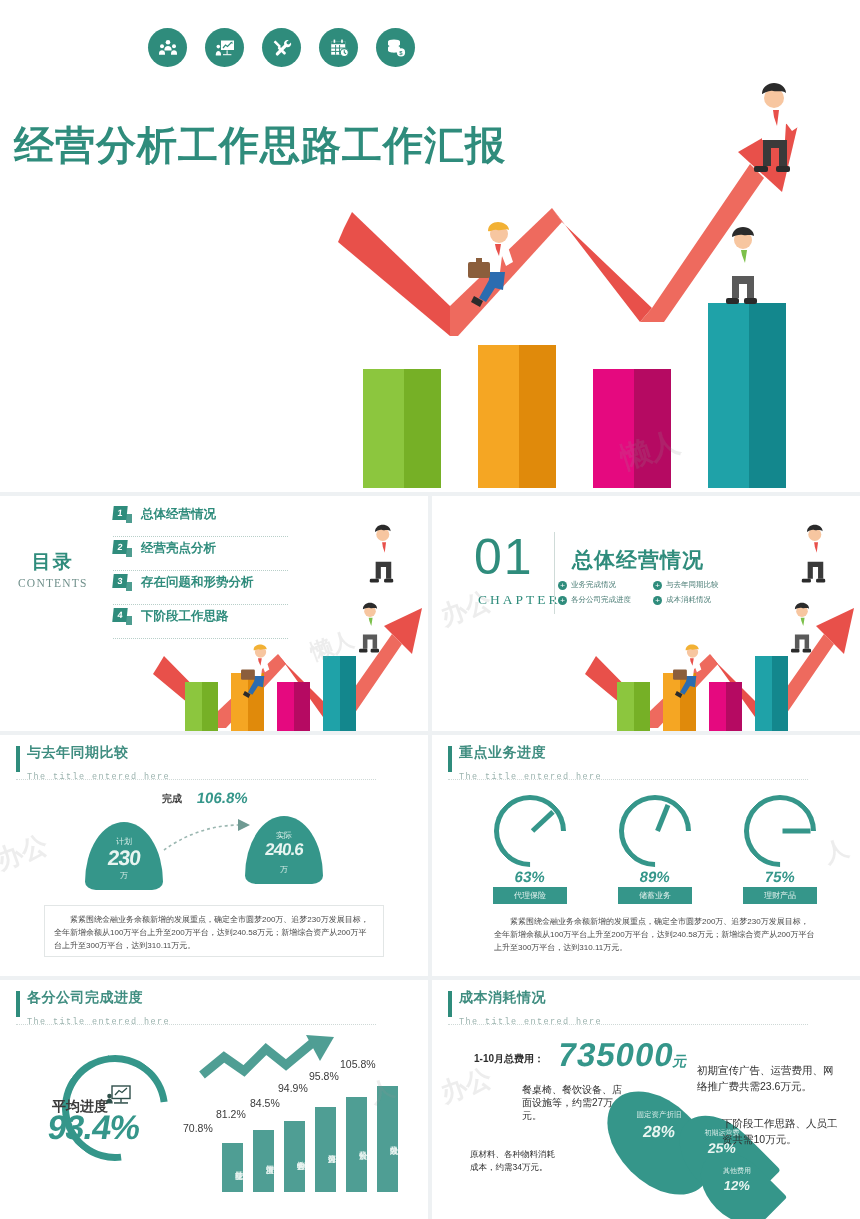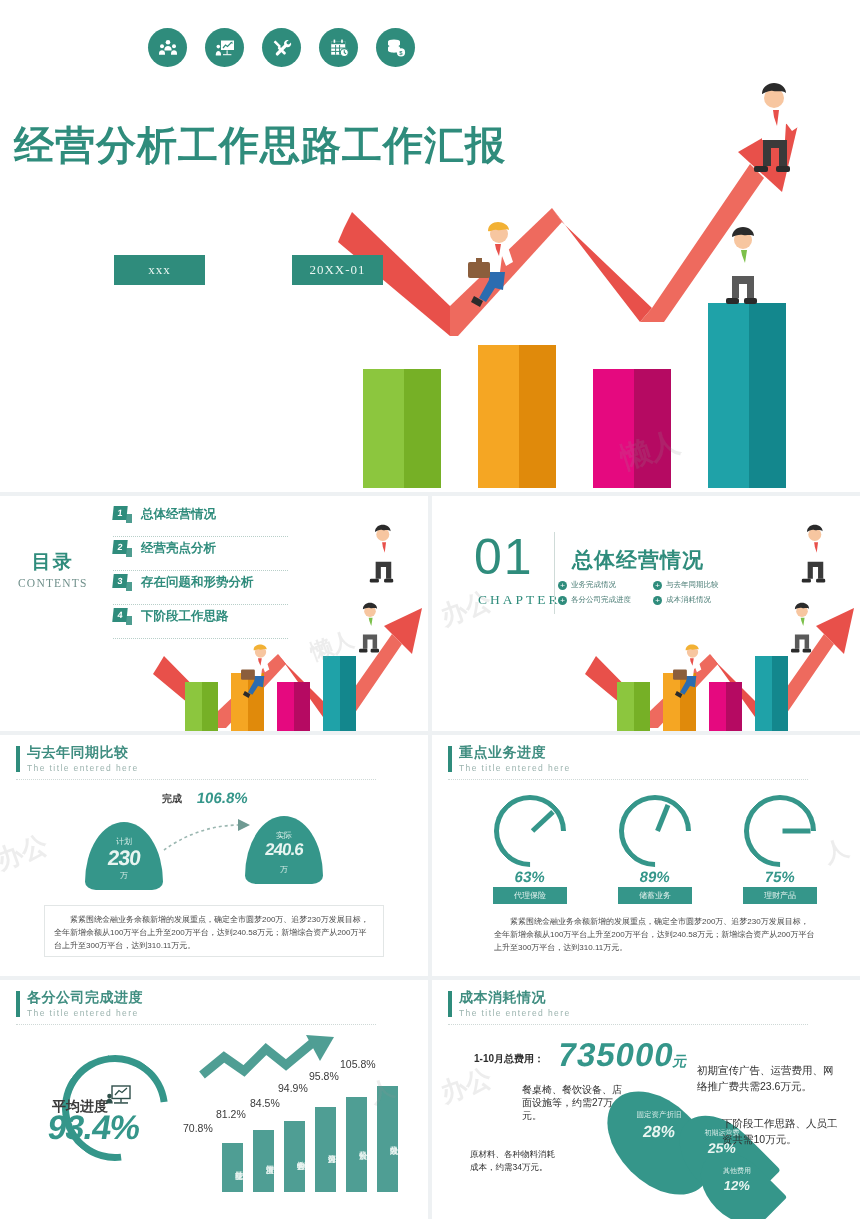--- a/index.html
+++ b/index.html
@@ -118,22 +118,22 @@
   #p-cost  { left: 432px; top: 980px; width: 428px; height: 239px; }
 
   .sec-head { position: absolute; left: 16px; top: 9px; }
   .sec-head .bar2 {
     position: absolute; left: 0; top: 2px; width: 4px; height: 26px; background: #2f8c7c;
   }
   .sec-head .zh {
     margin-left: 11px; font-size: 14px; font-weight: bold; color: #3f8d80; letter-spacing: .5px;
   }
   .sec-head .en {
-    margin-left: 11px; margin-top: 1px; font-size: 8.5px; color: #9bb3ae;
-    letter-spacing: 1.4px; font-family: Liberation Sans, sans-serif;
+    margin-left: 11px; margin-top: 10px; font-size: 8.5px; color: #9bb3ae;
+    letter-spacing: 1.4px; font-family: Liberation Mono, monospace;
   }
   .sec-rule {
     position: absolute; left: 16px; top: 44px; width: 360px;
     border-bottom: 1px dotted #cfd9d7;
   }
 
   .note-box {
     position: absolute; border: 1px solid #e2e6e6;
     font-size: 8px; line-height: 13px; color: #4a4a4a; padding: 7px 9px;
     text-indent: 16px;
@@ -344,24 +344,20 @@
       <path d="M20 11c0-6 5-10 11-10s11 4 11 9c-4-2-7 0-11-1-4-1-8 1-11 2z" fill="#2b2b2b"></path>
       <path d="M20 24h22l5 14-7 4-4-8v16H20z" fill="#fff"></path>
       <path d="M29 24h6l-2 13-3-8z" fill="#7CC04A"></path>
       <path d="M20 50h22v22h-7V58h-8v14h-7z" fill="#5a5a5a"></path>
       <rect x="14" y="72" width="13" height="6" rx="2" fill="#2b2b2b"></rect>
       <rect x="32" y="72" width="13" height="6" rx="2" fill="#2b2b2b"></rect>
     </svg>
 
     <div class="cover-title">经营分析工作思路工作汇报</div>
 
-    <div class="cover-btns">
-      <div class="cbtn">xxx</div>
-      <div class="cbtn">20XX-01</div>
-    </div>
 
     <div class="wm" style="left:620px; top:430px; transform:rotate(-18deg);">懒人</div>
   </div>
 
   <div class="slide" id="contents">
     <div class="toc-head">
       <div class="zh">目录</div>
       <div class="en">CONTENTS</div>
     </div>
 

